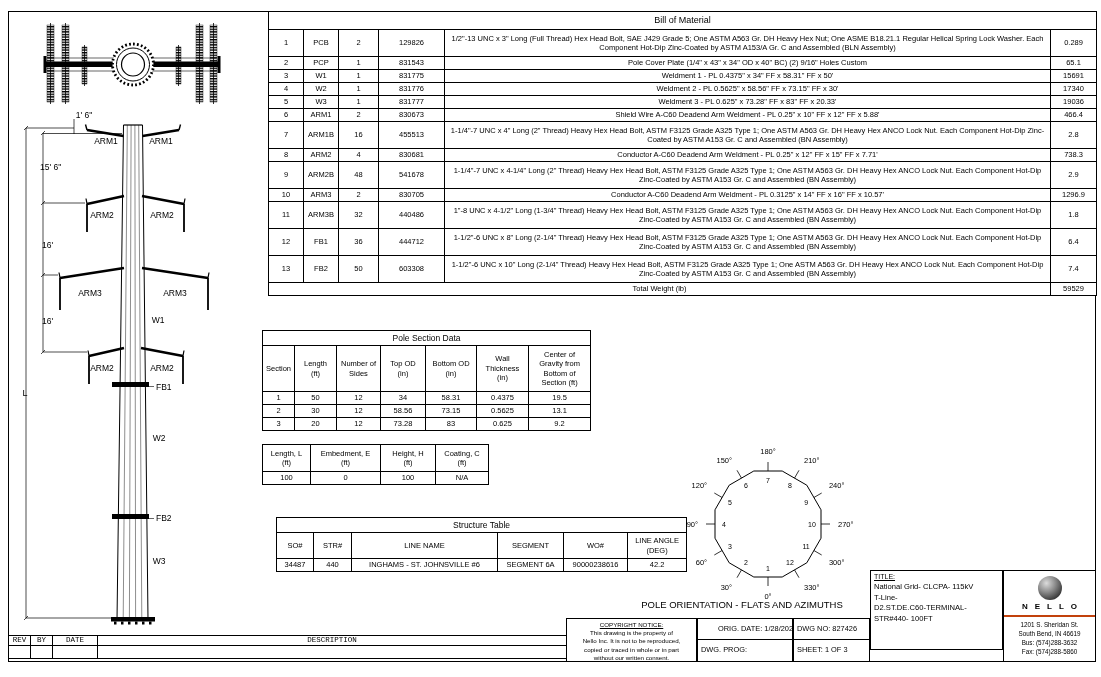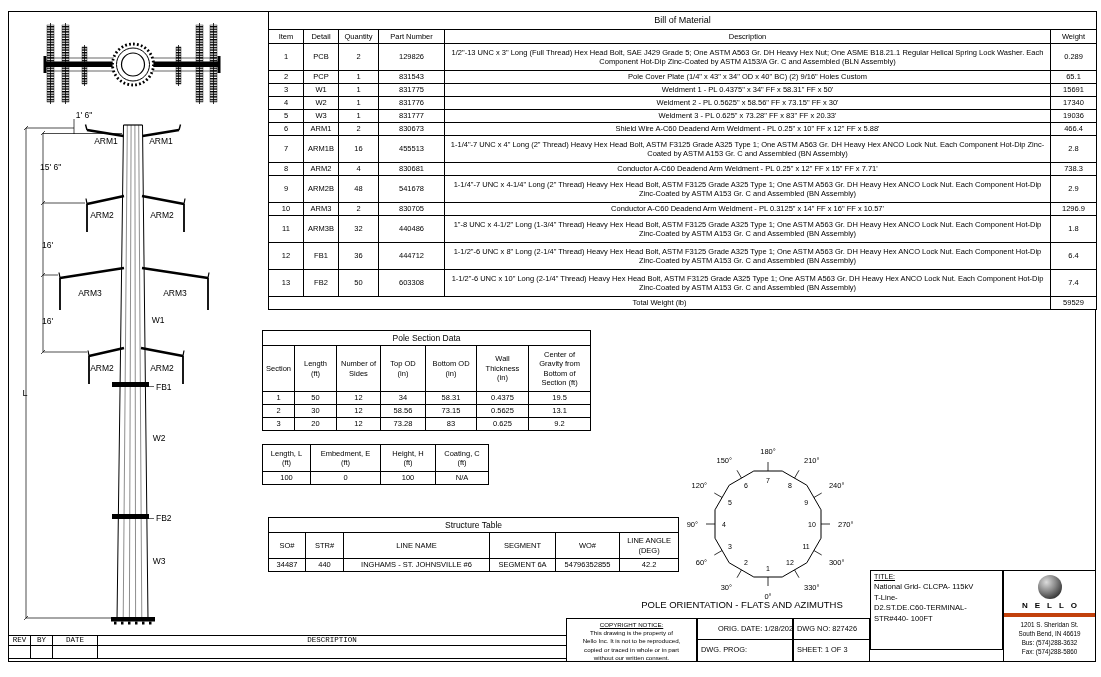--- a/index.html
+++ b/index.html
@@ -11,32 +11,32 @@
   td,th{border:1px solid #000;font-size:7.5px;font-weight:normal;line-height:1.25;
         padding:0 2px;text-align:center;vertical-align:middle;overflow:hidden;}
   .tbl-title{font-size:8.5px;height:14px;}
   .pre{white-space:pre-line;}
   .bom{left:268px;top:11px;width:828px;}
   .bom .tbl-title{height:17px;font-size:9px;margin-top:36px;}
   .psd{left:262px;top:330px;width:328px;}
   .psd .hdr{height:46px;}
   .sinfo{left:262px;top:444px;width:226px;}
   .sinfo .hdr{height:27px;}
-  .stbl{left:268px;top:517px;width:410px;border-radius:6px;}
+  .stbl{left:276px;top:517px;width:410px;border-radius:6px;}
   .stbl .hdr{height:26px;}
   .revtbl{left:8px;top:635px;width:558px;font-family:Liberation Mono, monospace;}
   .revtbl td{height:12px;}
   .cell{position:absolute;border:1px solid #000;box-sizing:border-box;background:#fff;}
   .orient-caption{position:absolute;left:612px;top:599px;width:260px;text-align:center;
                   font-size:9.5px;}
   .title-cell{left:870px;top:570px;width:133px;height:80px;padding:2px 3px;}
   .title-label{font-size:7px;text-decoration:underline;margin-bottom:2px;}
   .title-line{font-size:7.6px;line-height:1.4;}
   .nello-cell{left:1003px;top:570px;width:93px;height:92px;}
-  .nello-top{height:46px;border-bottom:4px solid #c2410c;box-sizing:border-box;
+  .nello-top{height:46px;border-bottom:2px solid #c2410c;box-sizing:border-box;
              display:flex;flex-direction:column;align-items:center;justify-content:center;}
   .nello-sphere{width:24px;height:24px;border-radius:50%;
     background:radial-gradient(circle at 35% 30%, #dcdcdc 0%, #8a8a8a 40%, #3c3c3c 75%, #161616 100%);
     margin-bottom:2px;}
   .nello-letters{font-size:8px;font-weight:bold;letter-spacing:7px;text-indent:7px;}
   .nello-addr{height:44px;display:flex;flex-direction:column;align-items:center;
               justify-content:center;font-size:6.3px;line-height:1.4;text-align:center;}
   .copy-cell{left:566px;top:618px;width:131px;height:44px;text-align:center;
              font-size:6.2px;line-height:1.32;padding-top:2px;}
   .copy-head{text-decoration:underline;}
@@ -189,28 +189,20 @@
       <col style="width:35px">
       <col style="width:40px">
     <col style="width:66px">
       <col style="width:606px">
       <col style="width:46px">
   </colgroup>
   <thead>
     <tr>
         <td colspan="6" class="tbl-title">Bill of Material</td>
       </tr>
-    <tr style="height:14px">
-      <th>Item</th>
-      <th>Detail</th>
-      <th>Quantity</th>
-      <th>Part Number</th>
-      <th>Description</th>
-      <th>Weight</th>
-    </tr>
   </thead>
   <tbody id="bom-body">
       <tr style="height: 27px;">
         <td>1</td>
         <td>PCB</td>
         <td>2</td>
         <td>129826</td>
         <td>1/2"-13 UNC x 3" Long (Full Thread) Hex Head Bolt, SAE J429 Grade 5; One ASTM A563 Gr. DH Heavy Hex Nut; One ASME B18.21.1 Regular Helical Spring Lock Washer.  Each Component Hot-Dip Zinc-Coated by ASTM A153/A Gr. C and Assembled (BLN Assembly)</td>
         <td>0.289</td>
       </tr>
@@ -434,21 +426,21 @@
       <th class="pre">LINE ANGLE
 (DEG)</th>
     </tr>
   </thead>
   <tbody id="stbl-body">
       <tr style="height: 13px;">
         <td>34487</td>
         <td>440</td>
         <td>INGHAMS - ST. JOHNSVILLE #6</td>
         <td>SEGMENT 6A</td>
-        <td>54796352855</td>
+        <td>90000238616</td>
         <td>42.2</td>
       </tr>
     </tbody>
 </table>
 
 <svg id="orient-svg" style="left:655px;top:442px;" width="230" height="158">
     <polygon points="98.80,135.00 74.20,120.80 60.00,96.20 60.00,67.80 74.20,43.20 98.80,29.00 127.20,29.00 151.80,43.20 166.00,67.80 166.00,96.20 151.80,120.80 127.20,135.00" fill="#fff" stroke="#000" stroke-width="1"></polygon>
     <line x1="113.00" y1="135.00" x2="113.00" y2="144.00" stroke="#000" stroke-width="0.8"></line>
     <text text-anchor="middle" x="113.00" y="157.00" font-size="7.5">0°</text>
     <text x="113.00" y="128.50" text-anchor="middle" font-size="7">1</text>

